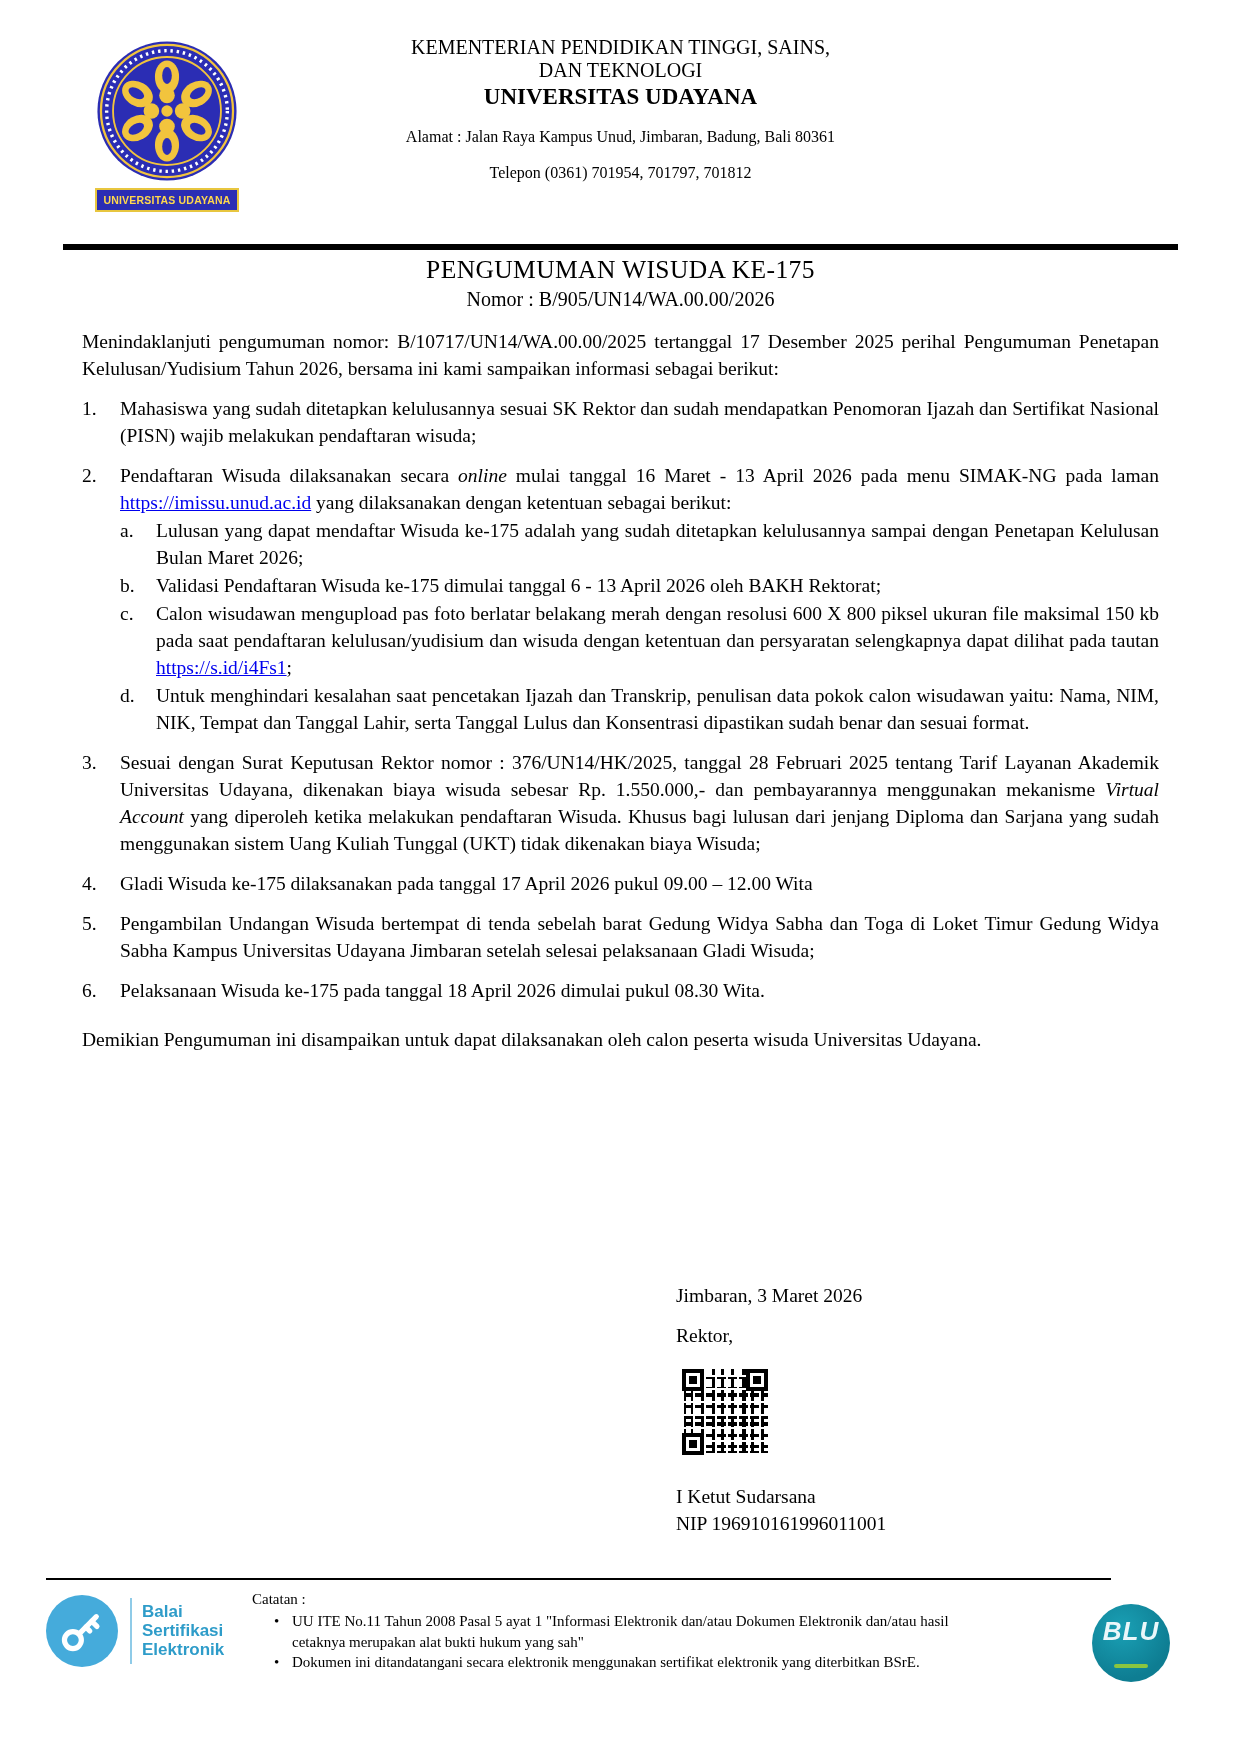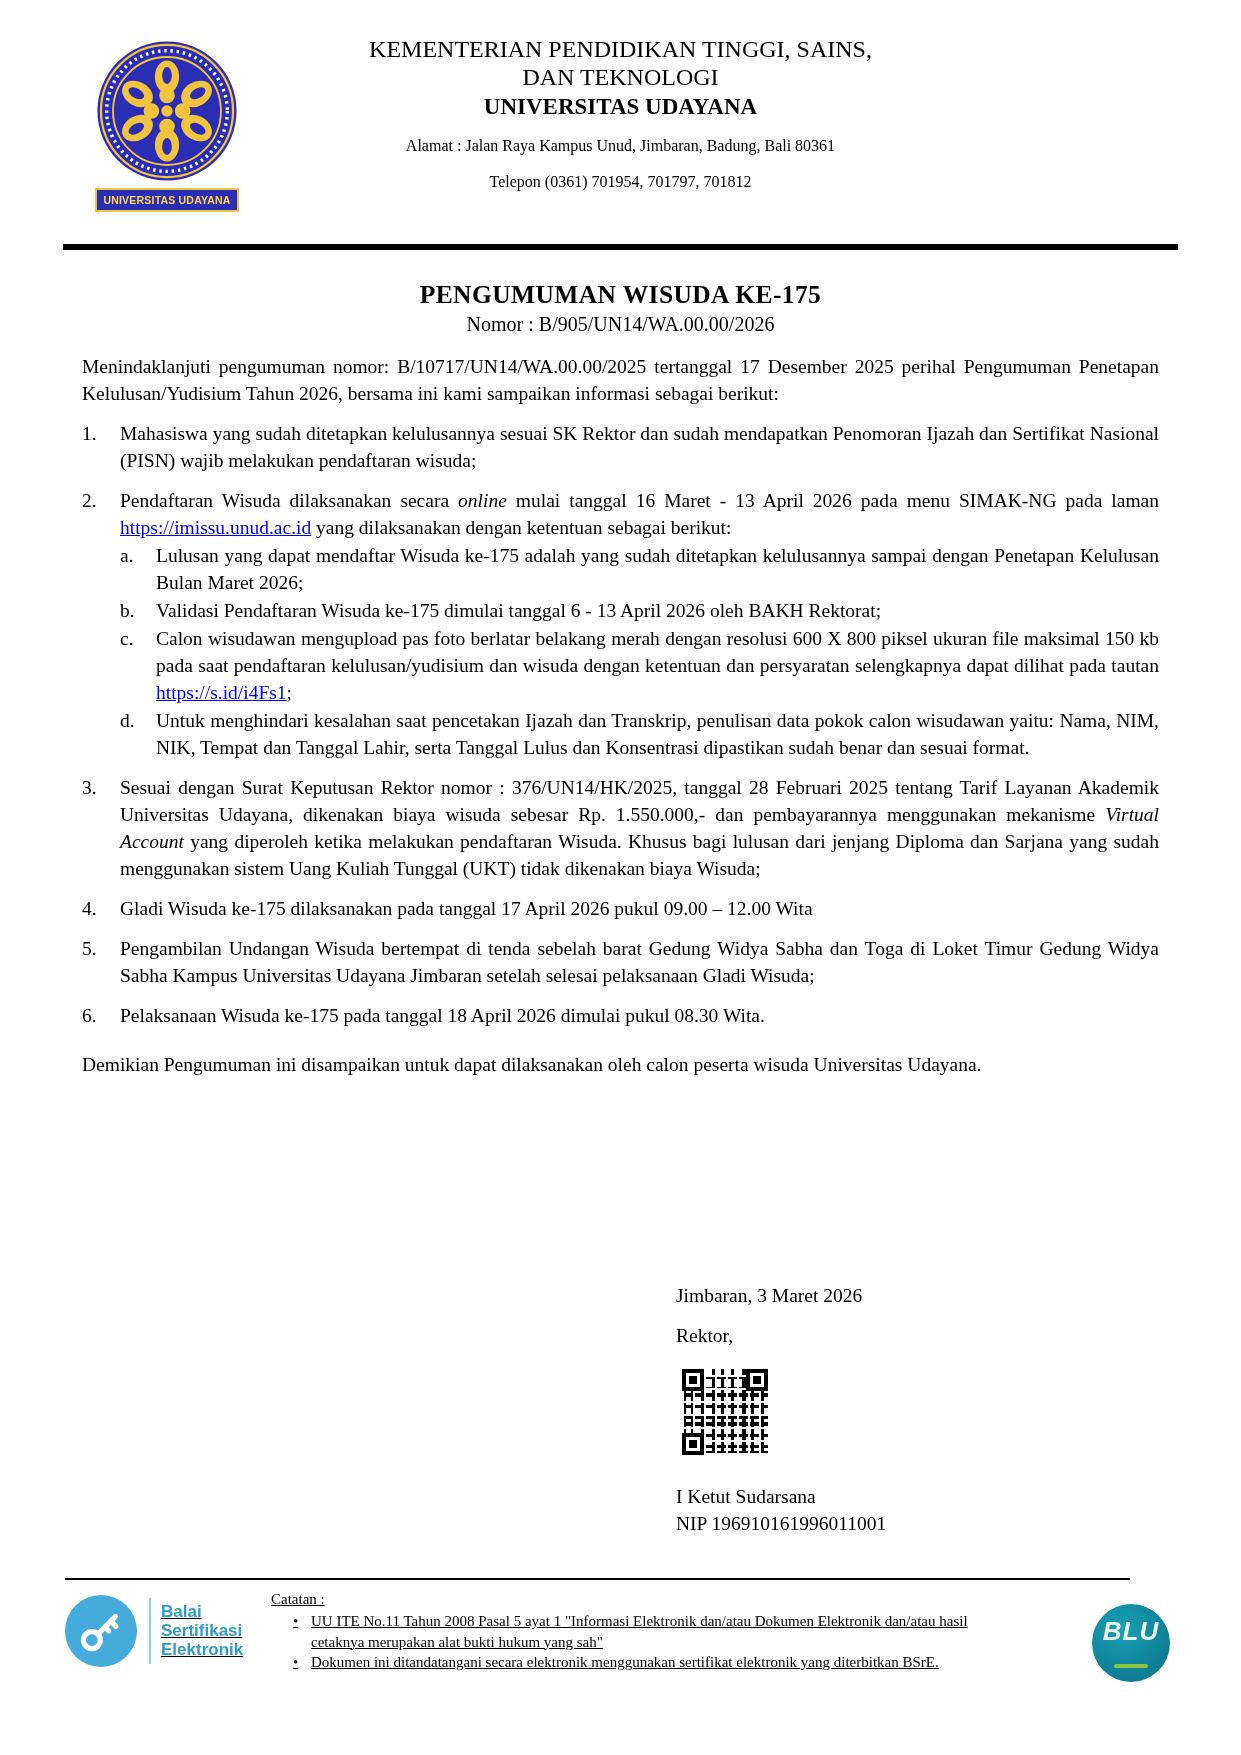--- a/index.html
+++ b/index.html
@@ -17,29 +17,29 @@
   
   .letterhead{position:relative;min-height:178px;}
   .seal{position:absolute;left:11px;top:4px;width:148px;text-align:center;}
   .seal-banner{
     margin:2px auto 0 auto;width:140px;height:20px;line-height:20px;
     background:#2b2db4;border:2px solid #e8c63f;color:#ffd84d;
     font-family:"Liberation Sans",sans-serif;font-weight:bold;font-size:10.5px;
     letter-spacing:.2px;white-space:nowrap;overflow:hidden;
   }
   .lh-text{text-align:center;line-height:1.16;}
-  .lh-ministry{font-size:24px;}
+  .lh-ministry{font-size:20px;}
   .lh-univ{font-size:23px;font-weight:bold;margin-top:2px;}
   .lh-small{font-size:16px;margin-top:17px;}
   .lh-link{color:#000;text-decoration:underline;}
 
   .rule{height:6px;background:#000;margin:30px -19px 0 -19px;}
 
   
-  .doc-title{margin-top:30px;text-align:center;font-size:25.5px;font-weight:bold;letter-spacing:.4px;}
+  .doc-title{margin-top:5px;text-align:center;font-size:25.5px;font-weight:normal;letter-spacing:.4px;}
   .doc-number{text-align:center;font-size:20px;margin-top:3px;}
 
   
   .bodytext{font-size:19.5px;line-height:27px;}
   .opening{margin-top:17px;text-align:justify;}
   .li{display:flex;margin-top:13px;}
   .li .num{width:38px;flex-shrink:0;}
   .li .itxt{flex:1;text-align:justify;}
   .subli{display:flex;margin-top:1px;}
   .subli .letter{width:36px;flex-shrink:0;}
@@ -60,21 +60,21 @@
       repeating-linear-gradient(90deg,#fff 0 2px,transparent 2px 11px),
       repeating-linear-gradient(90deg,#000 0 4px,transparent 4px 9px,#000 9px 12px,transparent 12px 19px,#000 19px 22px,transparent 22px 30px),
       repeating-linear-gradient(0deg,#000 0 4px,transparent 4px 7px,#000 7px 10px,transparent 10px 18px,#000 18px 21px,transparent 21px 29px);
   }
   .qf{position:absolute;width:14px;height:14px;border:4px solid #000;background:#fff;}
   .qf::after{content:"";position:absolute;inset:3px;background:#000;}
   .qf.tl{left:0;top:0;} .qf.tr{right:0;top:0;} .qf.bl{left:0;bottom:0;}
   .sig-name{margin-top:22px;}
 
   
-  .footer{position:absolute;left:65px;right:55px;top:1578px;text-decoration:underline;}
+  .footer{position:absolute;left:46px;right:55px;top:1578px;}
   .footer-rule{height:2px;background:#000;width:1065px;}
   .footer-row{display:flex;margin-top:9px;}
   .bsre{display:flex;align-items:center;width:188px;flex-shrink:0;}
   .bsre-circle{
     width:72px;height:72px;border-radius:50%;background:#45abdb;
     display:flex;align-items:center;justify-content:center;flex-shrink:0;
   }
   .bsre-div{width:2px;height:66px;background:#8fcbe8;margin:0 10px 0 12px;}
   .bsre-text{
     font-family:"Liberation Sans",sans-serif;font-weight:bold;color:#2e9cc9;

